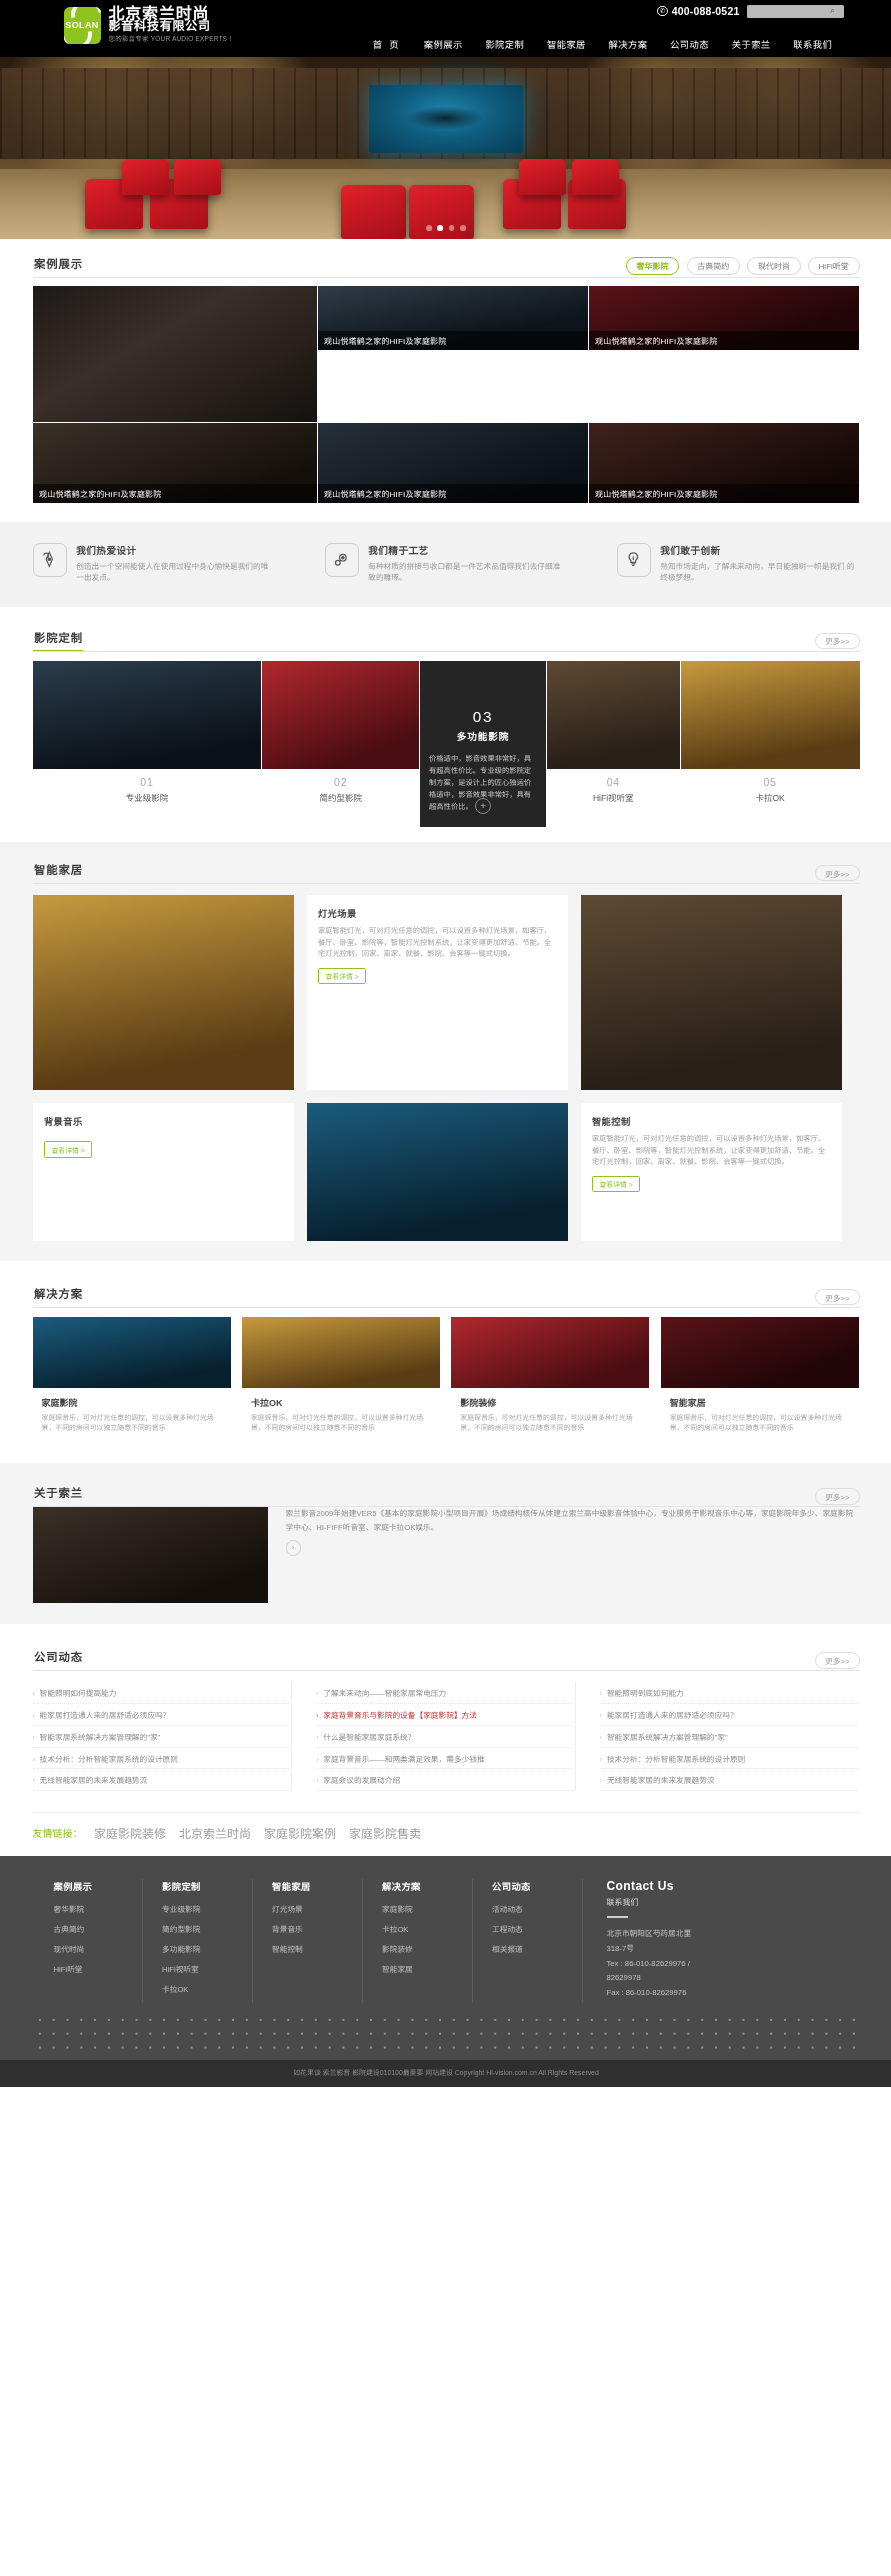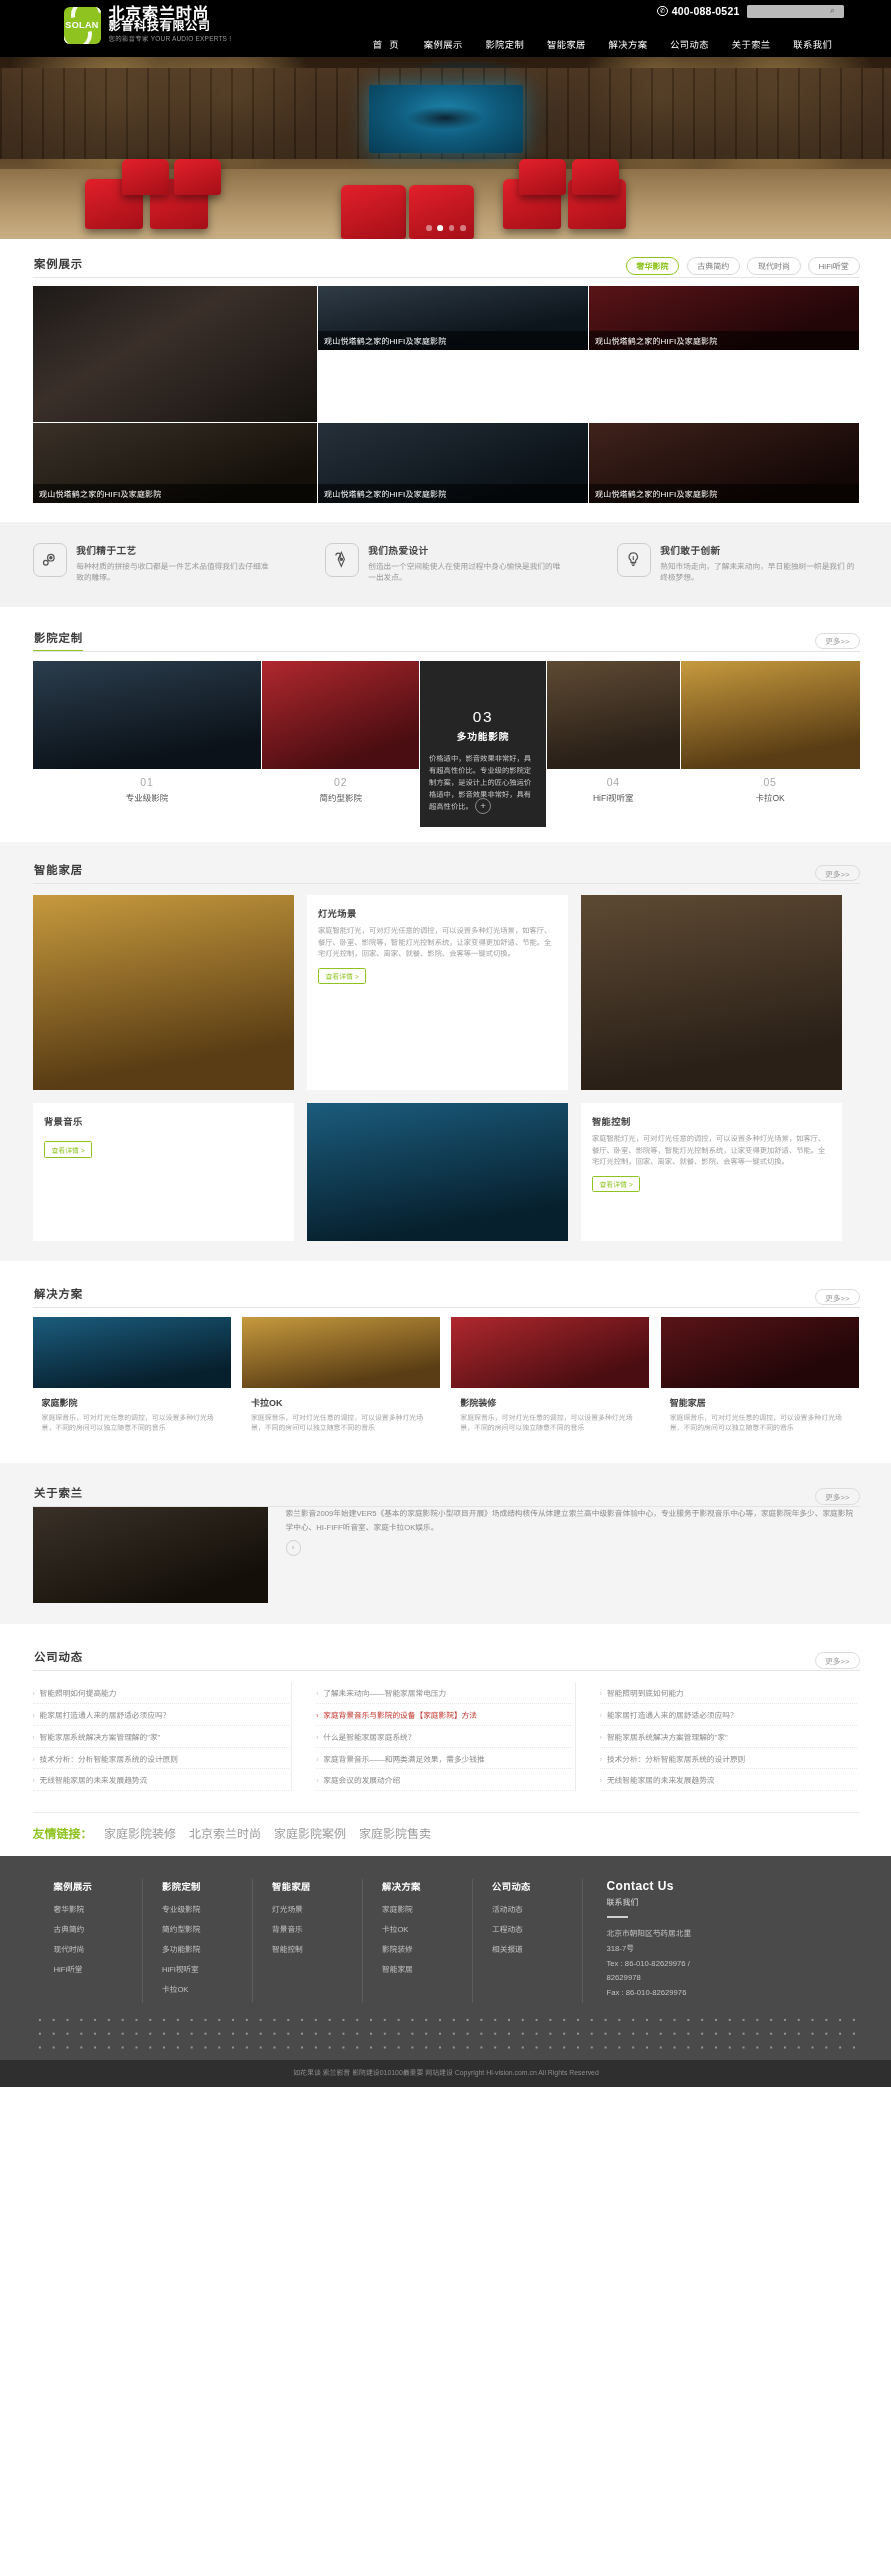--- a/index.html
+++ b/index.html
@@ -173,21 +173,21 @@
   .news-col { border-right:0.8px solid #ececec; padding-right:2px; }
   .news-col:last-child { border-right:0; }
   .news-li { display:flex; align-items:baseline; gap:4.9px; font-size:7.7px; color:#8a8a8a;
      padding:4.9px 0; border-bottom:0.8px dotted #e8e8e8; }
   .news-li .ar { color:#bdbdbd; font-size:6.5px; }
   .news-li.hot { color:#c1332a; }
   .news-li.hot .ar { color:#c1332a; }
 
   
   .friend { border-top:0.8px solid #ececec; margin-top:21px; padding:10.5px 0 12px; display:flex; gap:11.4px; align-items:center; }
-  .friend .fl-label { font-size:12px; color:#8ec320; font-weight:bold; }
+  .friend .fl-label { font-size:10px; color:#8ec320; font-weight:normal; }
   .friend a { font-size:12px; color:#9a9a9a; text-decoration:none; }
 
   
   footer { background:#4a4a4a; color:#d4d4d4; padding:23px 0 0; margin-top:3.2px; }
   .f-cols { display:flex; }
   .f-col { width:110px; border-right:0.8px solid #5c5c5c; min-height:114px; padding-left:19.5px; }
   .f-col:first-child { padding-left:21px; }
   .f-col h5 { font-size:9.3px; color:#fff; font-weight:bold; margin-bottom:10.5px; letter-spacing:0.4px; }
   .f-col a { display:block; font-size:7.7px; color:#c2c2c2; text-decoration:none; margin-bottom:9px; }
   .f-contact { padding-left:24px; border-right:0; }
@@ -301,42 +301,42 @@
         <div class="ph f" style="height: 100%;"></div>
         <div class="g-cap">观山悦塔鹤之家的HIFI及家庭影院</div>
       </div>
     </div>
 </div>
 
 <div class="features">
   <div class="wrap feat-row">
     <div class="feat">
       <div class="feat-ico">
+        <svg viewBox="0 0 24 24" fill="none" stroke="#555" stroke-width="1.5">
+          <path d="M12 3 L16 12 L12 21 L8 12 Z"></path>
+            <circle cx="12" cy="12" r="1.6" fill="#555"></circle>
+          <path d="M5 7 a3 3 0 1 1 3 3"></path>
+          </svg>
+      </div>
+      <div>
+        <h4>我们热爱设计</h4>
+        <p>创造出一个空间能使人在使用过程中身心愉快是我们的唯一出发点。</p>
+      </div>
+    </div>
+    <div class="feat">
+      <div class="feat-ico">
         <svg viewBox="0 0 24 24" fill="none" stroke="#555" stroke-width="1.6">
           <circle cx="14" cy="10" r="4.2"></circle>
             <circle cx="14" cy="10" r="1.5" fill="#555"></circle>
           <circle cx="7.5" cy="16.5" r="3"></circle>
           </svg>
       </div>
       <div>
         <h4>我们精于工艺</h4>
         <p>每种材质的拼接与收口都是一件艺术品值得我们去仔细准致的雕琢。</p>
-      </div>
-    </div>
-    <div class="feat">
-      <div class="feat-ico">
-        <svg viewBox="0 0 24 24" fill="none" stroke="#555" stroke-width="1.5">
-          <path d="M12 3 L16 12 L12 21 L8 12 Z"></path>
-            <circle cx="12" cy="12" r="1.6" fill="#555"></circle>
-          <path d="M5 7 a3 3 0 1 1 3 3"></path>
-          </svg>
-      </div>
-      <div>
-        <h4>我们热爱设计</h4>
-        <p>创造出一个空间能使人在使用过程中身心愉快是我们的唯一出发点。</p>
       </div>
     </div>
     <div class="feat">
       <div class="feat-ico">
         <svg viewBox="0 0 24 24" fill="none" stroke="#555" stroke-width="1.5">
           <path d="M12 3.5a5.5 5.5 0 0 0-3 10.1V16h6v-2.4A5.5 5.5 0 0 0 12 3.5z"></path>
           <path d="M9.5 18h5M10.5 20h3"></path>
             <path d="M12 8v5"></path>
           </svg>
       </div>

